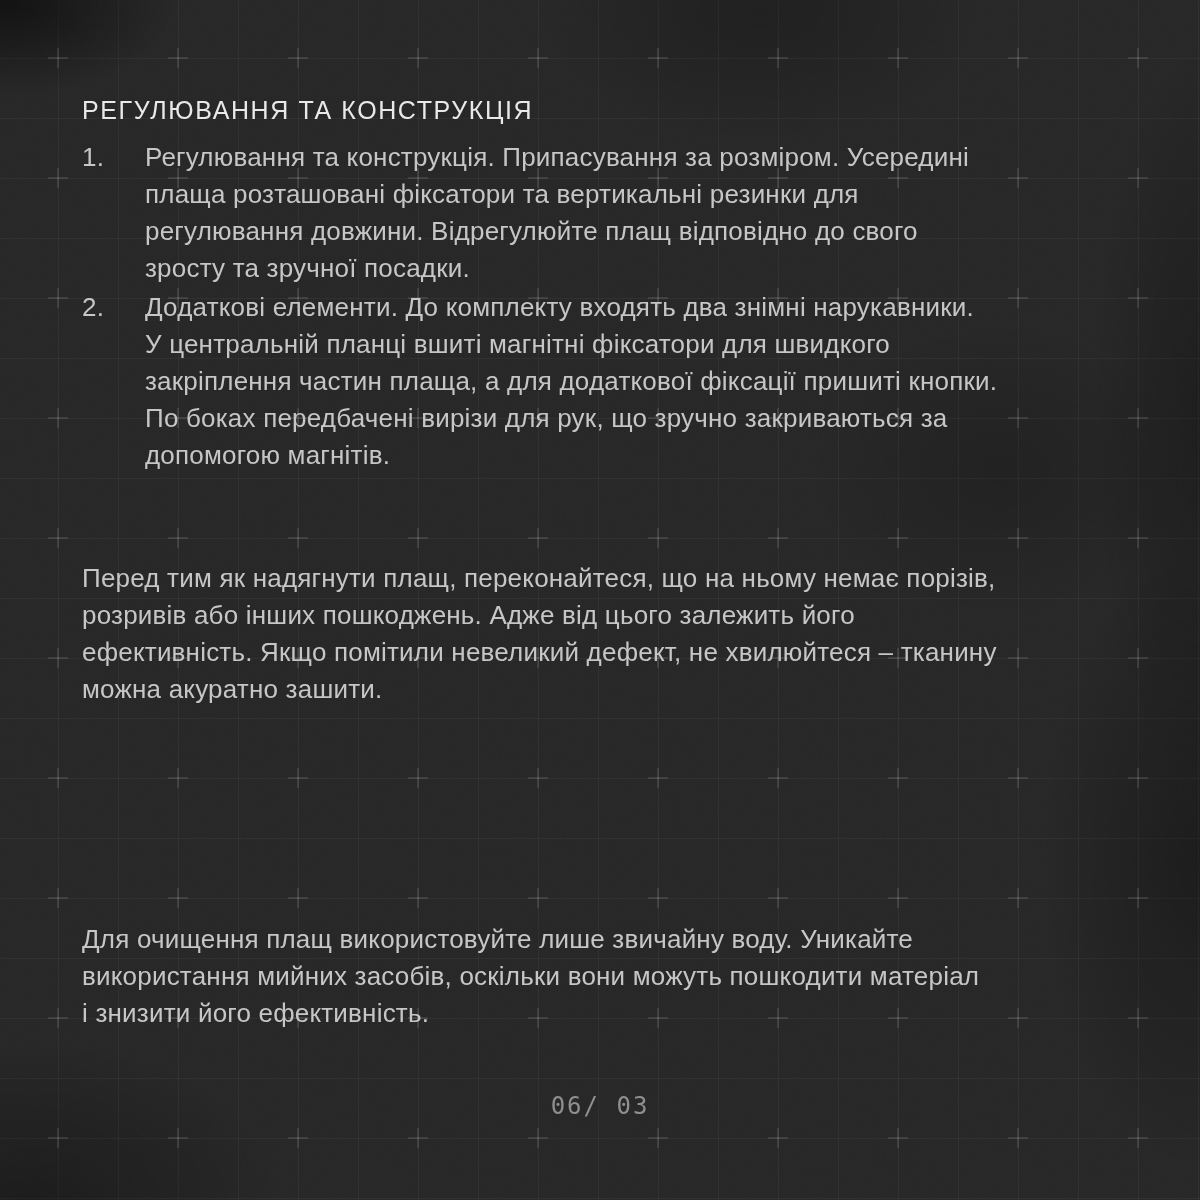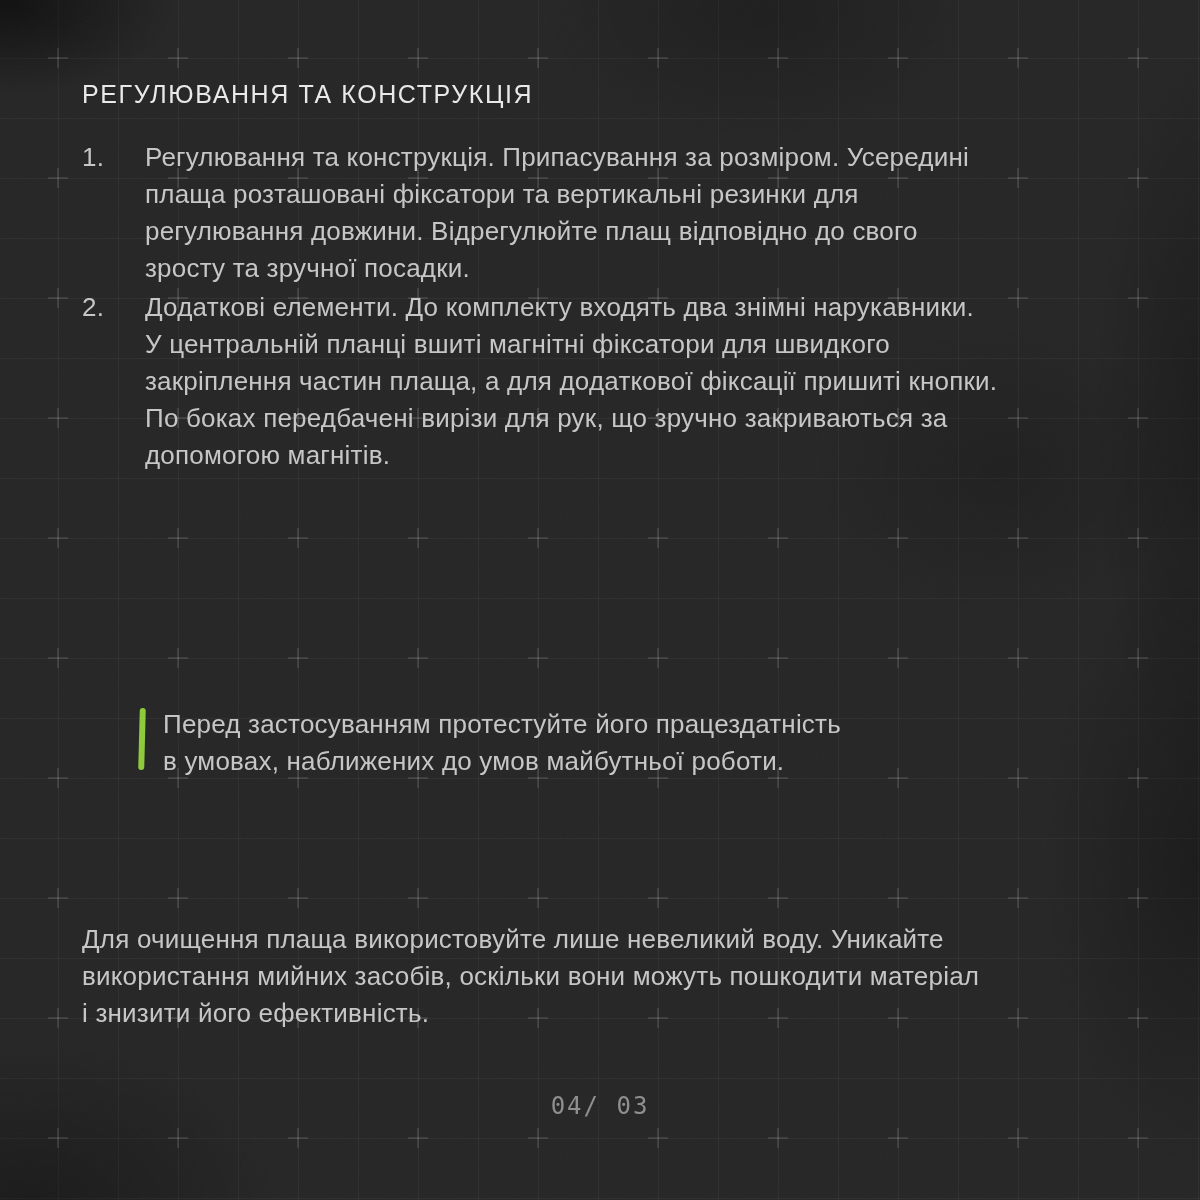--- a/index.html
+++ b/index.html
@@ -166,47 +166,46 @@
     <div class="plus" style="left: 528px; top: 1128px;"></div>
     <div class="plus" style="left: 648px; top: 1128px;"></div>
     <div class="plus" style="left: 768px; top: 1128px;"></div>
     <div class="plus" style="left: 888px; top: 1128px;"></div>
     <div class="plus" style="left: 1008px; top: 1128px;"></div>
     <div class="plus" style="left: 1128px; top: 1128px;"></div>
   </div>
 
 <div class="content">
 
-  <h2 class="heading" style="top:59px">РЕГУЛЮВАННЯ ТА КОНСТРУКЦІЯ</h2>
+  <h2 class="heading" style="top:75px">РЕГУЛЮВАННЯ ТА КОНСТРУКЦІЯ</h2>
 
   <div class="list-item" style="top:139px">
     <div class="list-num body-text">1.</div>
     <div class="body-text" style="width:1000px">Регулювання та конструкція. Припасування за розміром. Усередині
 плаща розташовані фіксатори та вертикальні резинки для
 регулювання довжини. Відрегулюйте плащ відповідно до свого
 зросту та зручної посадки.</div>
   </div>
 
   <div class="list-item" style="top:289px">
     <div class="list-num body-text">2.</div>
     <div class="body-text" style="width:1020px">Додаткові елементи. До комплекту входять два знімні нарукавники.
 У центральній планці вшиті магнітні фіксатори для швидкого
 закріплення частин плаща, а для додаткової фіксації пришиті кнопки.
 По боках передбачені вирізи для рук, що зручно закриваються за
 допомогою магнітів.</div>
   </div>
 
 
-
-  <div class="callout" style="top:706px">
-    <div class="callout-bar" style="background: rgb(143, 201, 60);"></div>
-    <div class="callout-text body-text" style="width:900px">Перед застосуванням протестуйте його працездатність
-в умовах, наближених до умов майбутньої роботи.</div>
-  </div>
-
-
-  <div class="para body-text" style="top:921px;width:1080px">Для очищення плаща використовуйте лише невеликий воду. Уникайте
+  <div class="para body-text" style="top:560px;width:1080px">Перед тим як надягнути плащ, переконайтеся, що на ньому немає порізів,
+розривів або інших пошкоджень. Адже від цього залежить його
+ефективність. Якщо помітили невеликий дефект, не хвилюйтеся – тканину
+можна акуратно зашити.</div>
+
+
+
+  <div class="para body-text" style="top:921px;width:1080px">Для очищення плащ використовуйте лише звичайну воду. Уникайте
 використання мийних засобів, оскільки вони можуть пошкодити матеріал
 і знизити його ефективність.</div>
 
-  <div class="footer">04/ 03</div>
+  <div class="footer">06/ 03</div>
 
 </div>
 
 </body></html>

